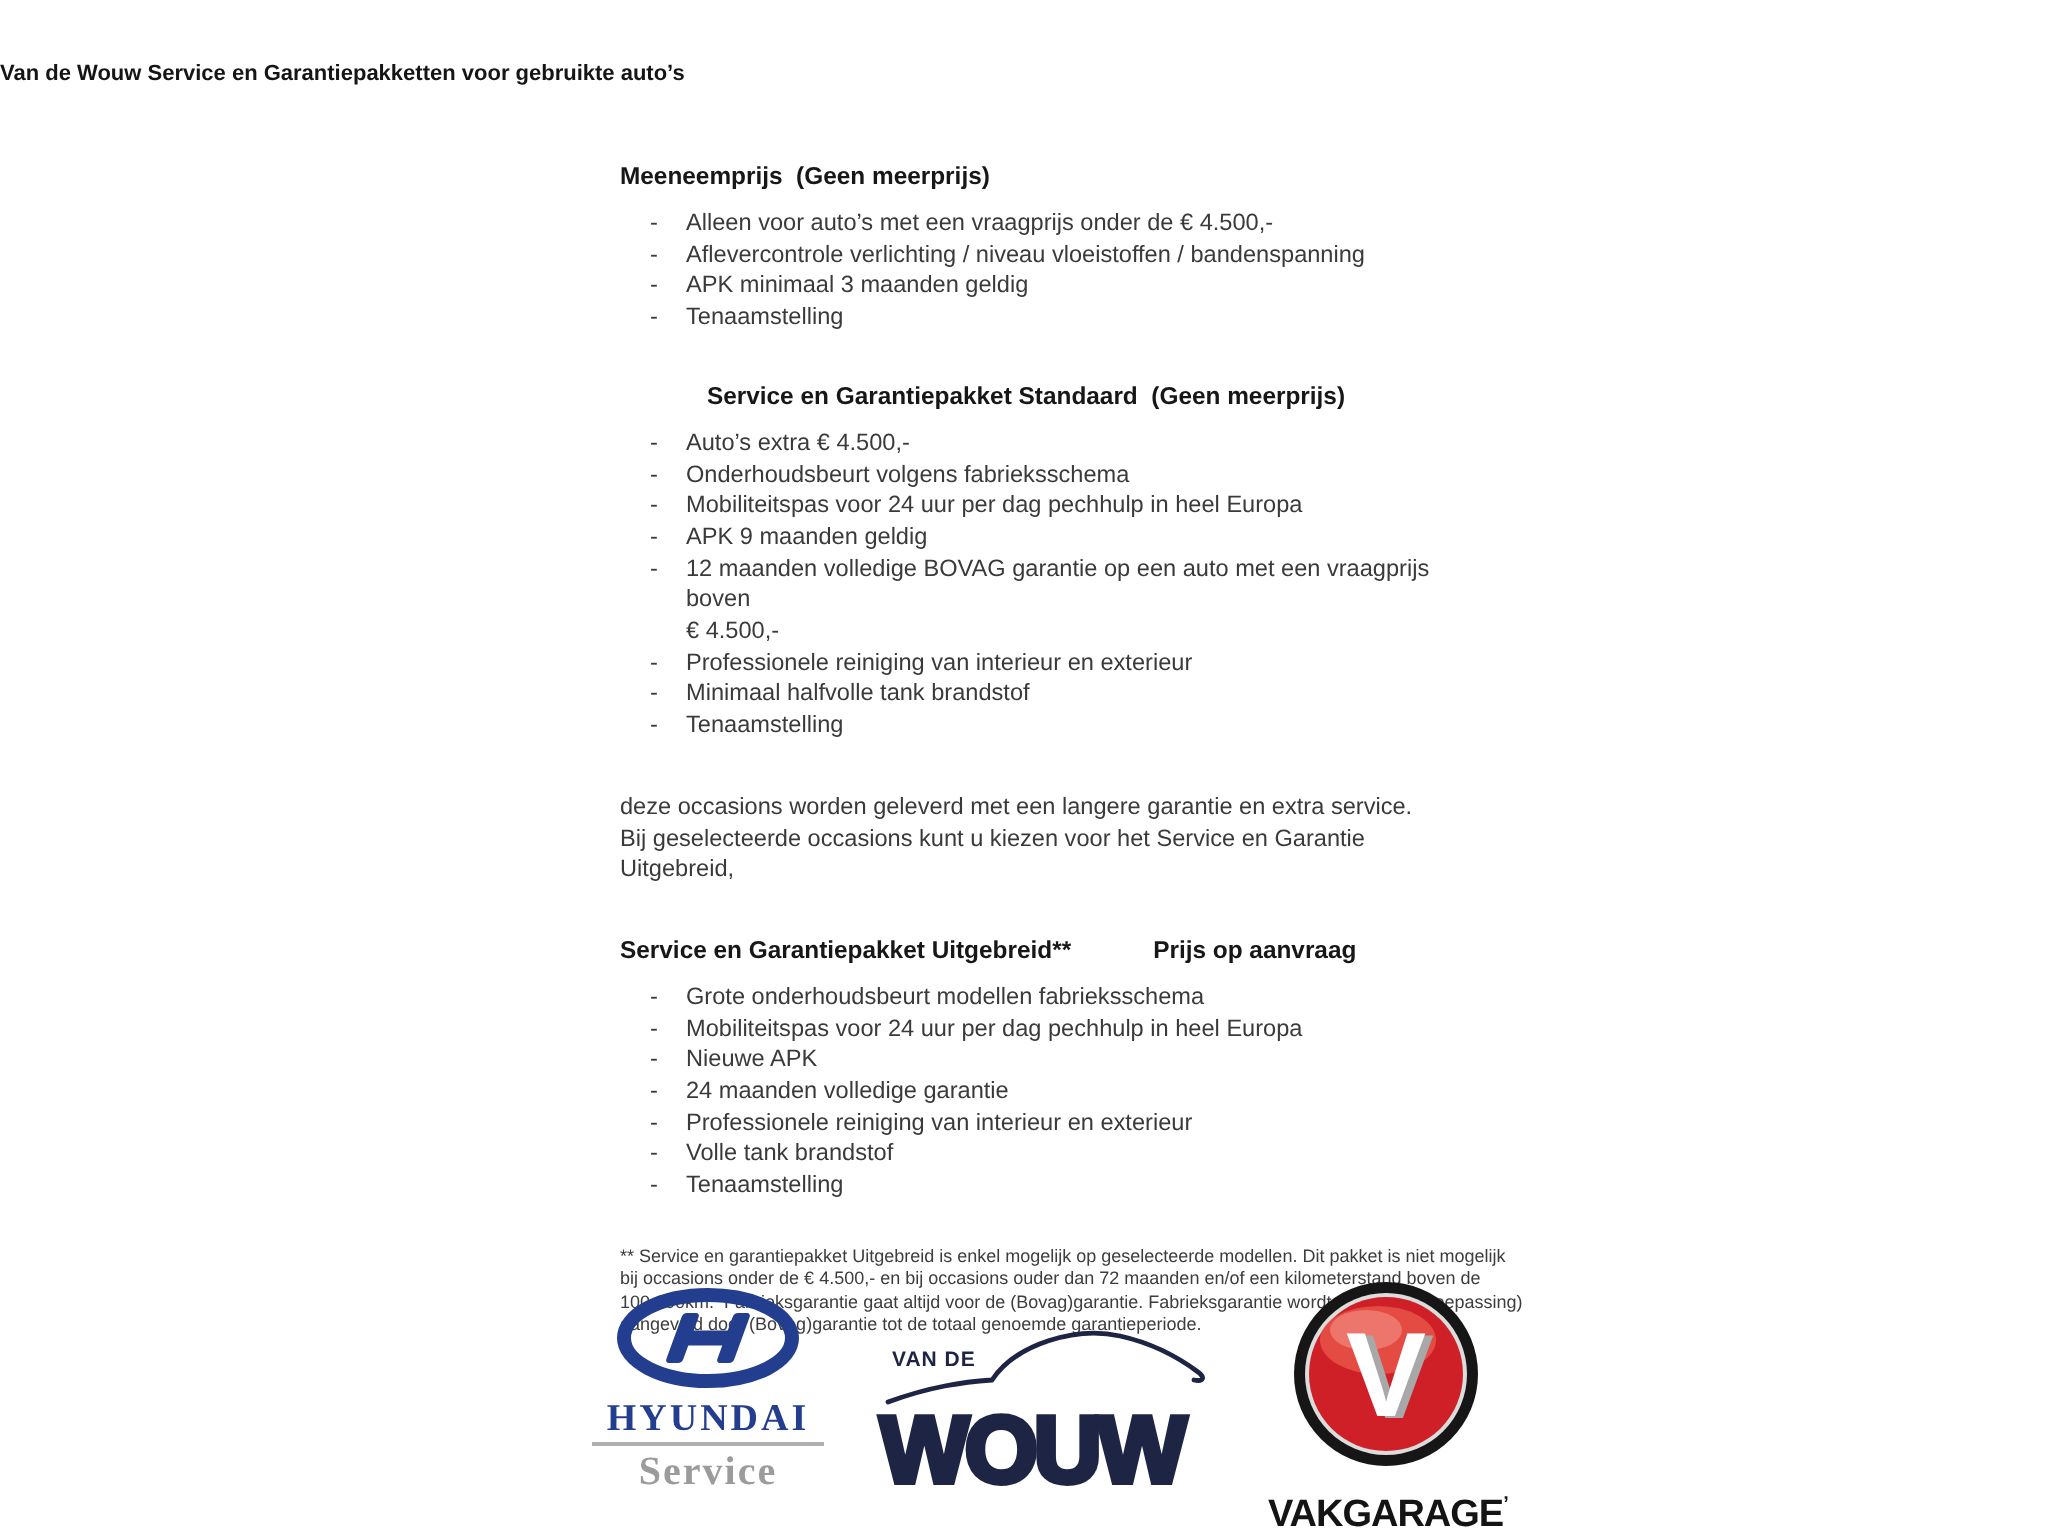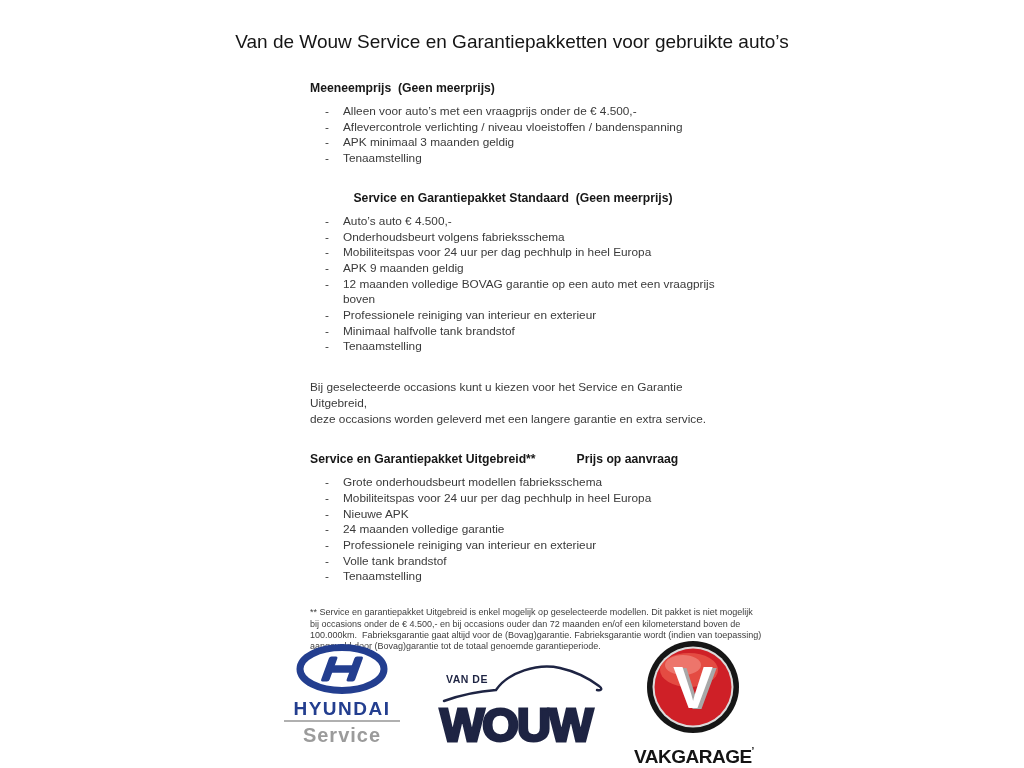--- a/index.html
+++ b/index.html
@@ -1,39 +1,39 @@
 <!DOCTYPE html>
 <html><head>
 <meta charset="utf-8">
 <style>
   html, body { margin:0; padding:0; }
   body {
     width:1024px; height:768px; background:#ffffff; position:relative;
     font-family:"Liberation Sans", sans-serif; color:#3a3a3a; overflow:hidden;
   }
   .title {
-    position:absolute; top:31px; left:0; width:1024px; text-align:center;
-    font-size:19px; font-weight:normal; color:#151515;
+    position:absolute; top:31px; left:0; width:1024px; 
+    font-size:11px; font-weight:bold; color:#151515;
   }
   .content { position:absolute; left:310px; top:81px; width:406px; font-size:11.8px; }
   .sec-h { font-size:12.2px; font-weight:bold; color:#171717; line-height:15px; white-space:pre; }
   .blist { margin-top:8px; }
   .brow { display:flex; line-height:15.7px; }
   .dash { margin-left:15px; width:18px; flex:0 0 auto; }
   .brow.cont .dash { visibility:hidden; }
   .btxt { flex:1 1 auto; }
   .gap24 { margin-top:24px;text-align:center; }
   .para { margin-top:25px; line-height:15.7px; }
   .h3row { display:flex; margin-top:25px; }
   .price { margin-left:22px;padding-left:19px; }
   .footnote { margin-top:22px; font-size:9px; line-height:11.4px; color:#3d3d3d; }
   .footnote div { white-space:pre; }
 
   
-  .logo-hyundai { position:absolute; left:282px; top:644px; width:120px; text-align:center; }
+  .logo-hyundai { position:absolute; left:294px; top:644px; width:120px; text-align:center;font-family:Liberation Serif, serif; }
   .hy-word { font-size:19px; font-weight:bold; color:#233e8f; letter-spacing:1.5px; line-height:20px; margin-top:1px; }
   .hy-line { border-top:2px solid #b0b0b0; margin:1px 2px 1px 2px; }
   .hy-sub { font-size:20px; font-weight:bold; color:#9b9b9b; letter-spacing:1px; line-height:24px; }
 
   
   .logo-wouw { position:absolute; left:438px; top:657px; width:172px; height:92px; }
 
   
   .logo-vak { position:absolute; left:634px; top:640px; width:118px; text-align:center; }
   .vak-word { font-size:19px; font-weight:bold; color:#141414; letter-spacing:-0.5px; line-height:21px; margin-top:1px; }
@@ -63,55 +63,59 @@
     <div class="brow">
       <span class="dash">-</span>
       <span class="btxt">Tenaamstelling</span>
     </div>
   </div>
 
   <div class="sec-h gap24">Service en Garantiepakket Standaard  (Geen meerprijs)</div>
   <div class="blist">
     <div class="brow">
       <span class="dash">-</span>
-      <span class="btxt">Auto’s auto € 4.500,-</span>
+      <span class="btxt">Auto’s extra € 4.500,-</span>
     </div>
     <div class="brow">
       <span class="dash">-</span>
       <span class="btxt">Onderhoudsbeurt volgens fabrieksschema</span>
     </div>
     <div class="brow">
       <span class="dash">-</span>
       <span class="btxt">Mobiliteitspas voor 24 uur per dag pechhulp in heel Europa</span>
     </div>
     <div class="brow">
       <span class="dash">-</span>
       <span class="btxt">APK 9 maanden geldig</span>
     </div>
     <div class="brow">
       <span class="dash">-</span>
       <span class="btxt">12 maanden volledige BOVAG garantie op een auto met een vraagprijs boven</span>
     </div>
+    <div class="brow cont">
+      <span class="dash">-</span>
+      <span class="btxt">€ 4.500,-</span>
+    </div>
     <div class="brow">
       <span class="dash">-</span>
       <span class="btxt">Professionele reiniging van interieur en exterieur</span>
     </div>
     <div class="brow">
       <span class="dash">-</span>
       <span class="btxt">Minimaal halfvolle tank brandstof</span>
     </div>
     <div class="brow">
       <span class="dash">-</span>
       <span class="btxt">Tenaamstelling</span>
     </div>
   </div>
 
   <div class="para">
+    <div>deze occasions worden geleverd met een langere garantie en extra service.</div>
     <div>Bij geselecteerde occasions kunt u kiezen voor het Service en Garantie Uitgebreid,</div>
-    <div>deze occasions worden geleverd met een langere garantie en extra service.</div>
   </div>
 
   <div class="h3row">
     <span class="sec-h">Service en Garantiepakket Uitgebreid**</span>
     <span class="sec-h price">Prijs op aanvraag</span>
   </div>
   <div class="blist">
     <div class="brow">
       <span class="dash">-</span>
       <span class="btxt">Grote onderhoudsbeurt modellen fabrieksschema</span>

